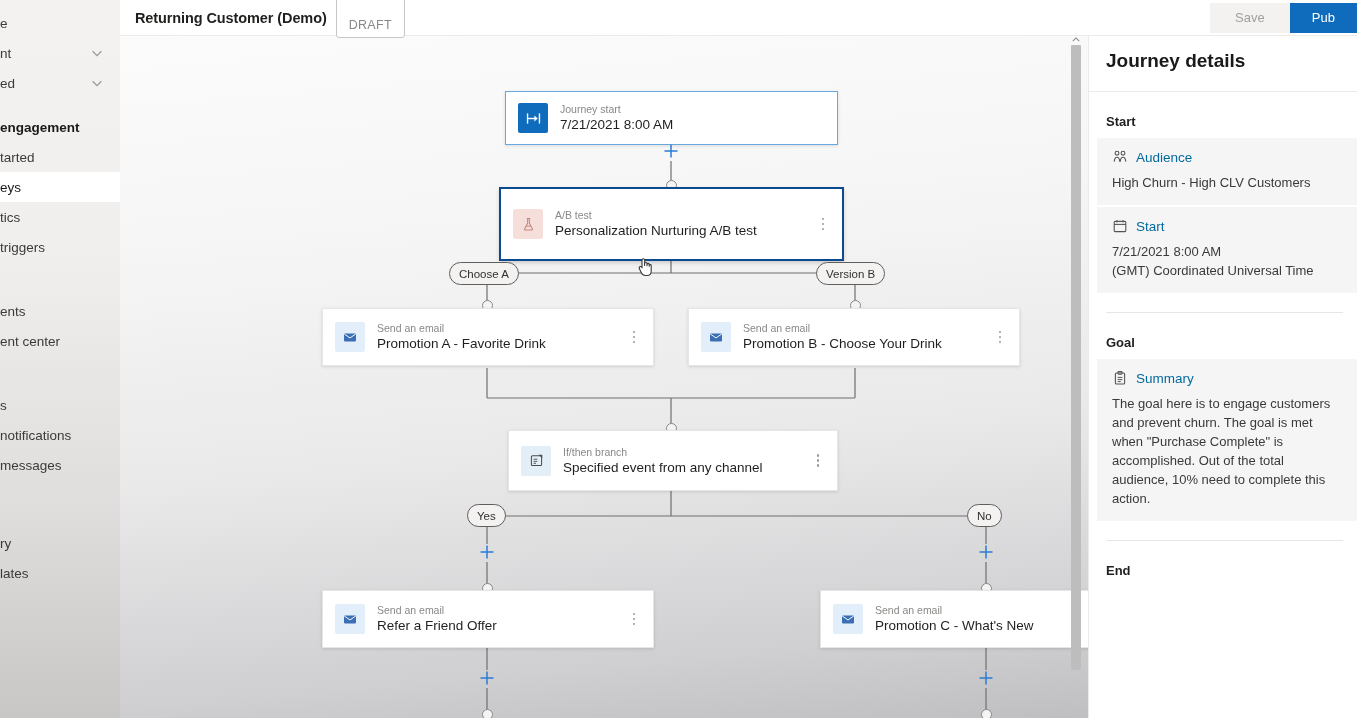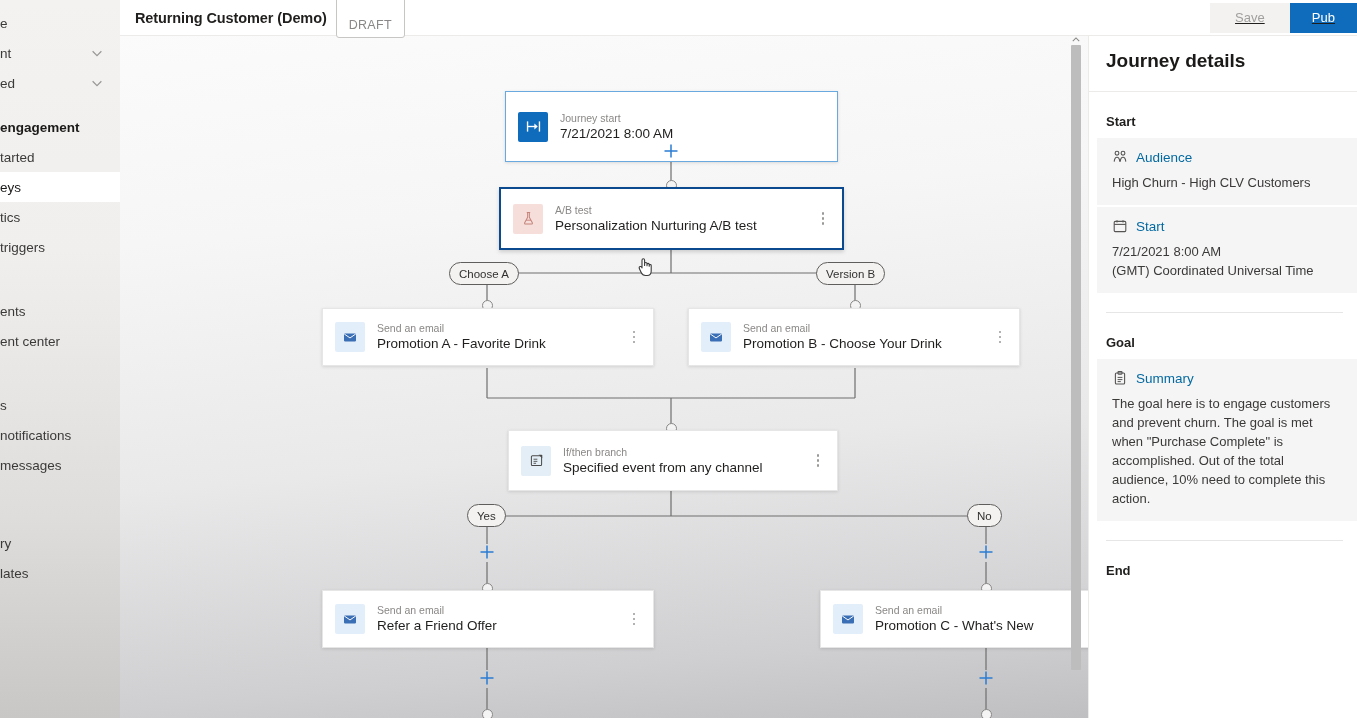--- a/index.html
+++ b/index.html
@@ -63,21 +63,21 @@
   #draft-badge {
     margin-left: 9px;
     border: 1px solid #c8c6c4;
     border-radius: 3px;
     padding: 20px 12px 5px 12px;
     font-size: 12.5px;
     color: #8a8886;
     background: #ffffff;
     letter-spacing: .3px;
   }
-  #topbar-actions { margin-left: auto; display: flex; align-items: center; height: 30px; text-decoration: underline; }
+  #topbar-actions { margin-left: auto; display: flex; align-items: center; height: 30px; }
   #save-button {
     height: 30px; min-width: 80px;
     background: #f3f2f1; border: none;
     color: #a19f9d; font-size: 13px;
     font-family: inherit;
     padding: 0 22px;
     cursor: default;
   }
   #publish-button {
     height: 30px;
@@ -342,21 +342,21 @@
           <line x1="367" y1="588" x2="367" y2="640"></line>
           <line x1="367" y1="658" x2="367" y2="688"></line>
 
           <line x1="866" y1="497" x2="866" y2="514"></line>
           <line x1="866" y1="532" x2="866" y2="554"></line>
           <line x1="866" y1="588" x2="866" y2="640"></line>
           <line x1="866" y1="658" x2="866" y2="688"></line>
         </g>
       </svg>
 
-      <div class="node start" style="left:385px; top:61px; width:333px; height:71px;">
+      <div class="node start" style="left:385px; top:61px; width:333px; height:54px;">
         <div class="node-icon" style="background:#0f6cbd;">
           <svg viewBox="0 0 20 20" width="17" height="17">
             <path d="M3 4 L3 16" stroke="#ffffff" stroke-width="1.6" fill="none"></path>
             <path d="M3 10 L13 10" stroke="#ffffff" stroke-width="1.6" fill="none"></path>
             <path d="M11 6.5 L15 10 L11 13.5 Z" fill="#ffffff"></path>
             <path d="M17 4 L17 16" stroke="#ffffff" stroke-width="1.6" fill="none"></path>
           </svg>
         </div>
         <div class="node-text">
           <div class="node-kicker">Journey start</div>
@@ -364,21 +364,21 @@
         </div>
       </div>
 
       <div class="plus-btn" style="left:542px; top:112px;">
         <svg viewBox="0 0 18 18" width="18" height="18">
           <path d="M9 2.5 L9 15.5 M2.5 9 L15.5 9" stroke="#2b7cd3" stroke-width="1.5" fill="none"></path>
         </svg>
       </div>
       <div class="conn-dot" style="left:546px; top:150px;"></div>
 
-      <div class="node selected" style="left:379px; top:157px; width:345px; height:63px;">
+      <div class="node selected" style="left:379px; top:157px; width:345px; height:74px;">
         <div class="node-icon" style="background:#f6dedb;">
           <svg viewBox="0 0 20 20" width="17" height="17">
             <path d="M8 3 L12 3 M9 3 L9 8.5 L5.5 15 Q5 16.5 6.5 16.5 L13.5 16.5 Q15 16.5 14.5 15 L11 8.5 L11 3" stroke="#c4847a" stroke-width="1.2" fill="none" stroke-linejoin="round"></path>
             <path d="M7.1 12 L12.9 12" stroke="#c4847a" stroke-width="1.1"></path>
           </svg>
         </div>
         <div class="node-text">
           <div class="node-kicker">A/B test</div>
           <div class="node-title">Personalization Nurturing A/B test</div>
         </div>

